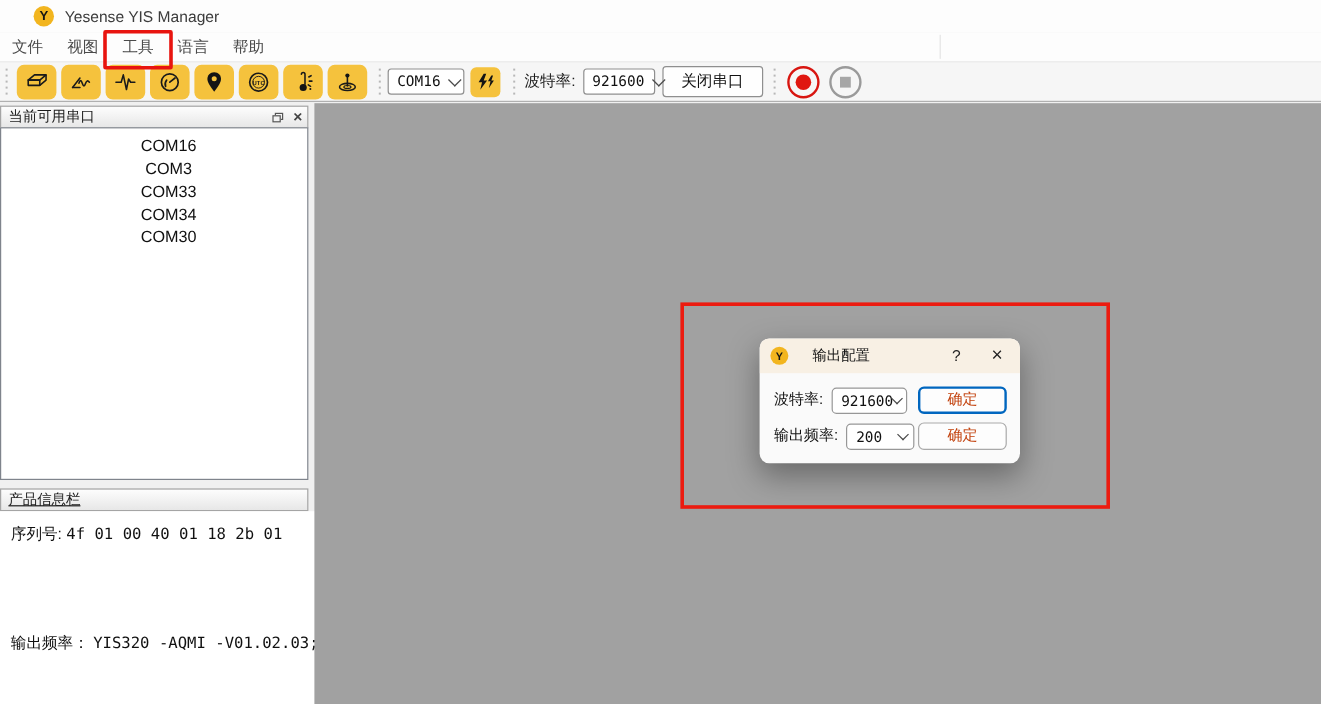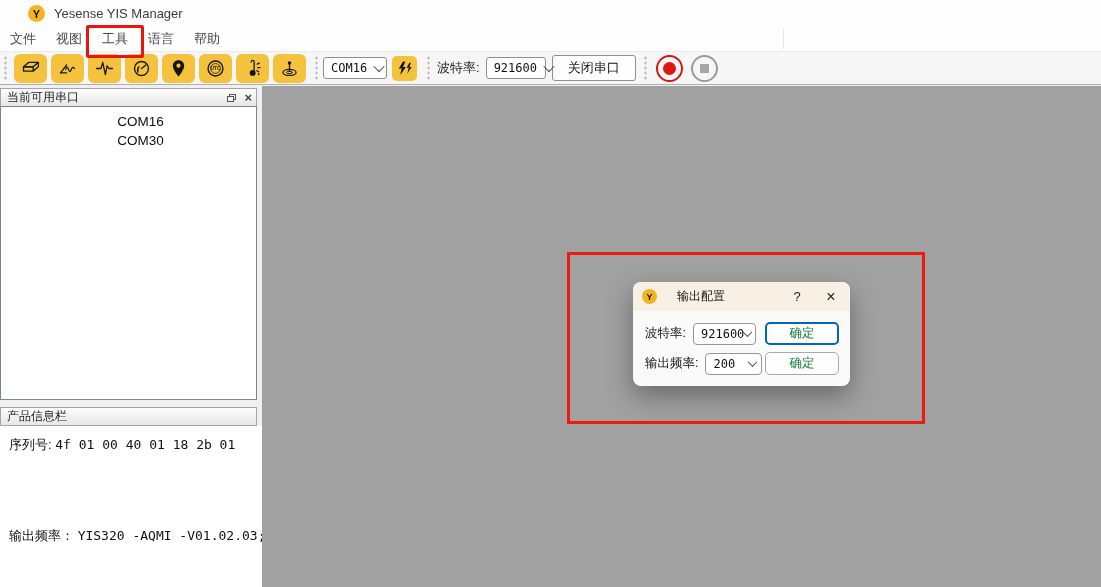--- a/index.html
+++ b/index.html
@@ -79,21 +79,21 @@
   .dlg-row{display:flex;align-items:center;margin-bottom:7px;}
   .dlg-label{font-size:12.5px;color:#101010;white-space:nowrap;}
   .dlg-combo{margin-left:7px;height:22px;border:1px solid #979797;border-radius:4px;background:#fff;
     display:inline-flex;align-items:center;padding:0 5px 0 7px;box-sizing:border-box;
     font-family:"DejaVu Sans Mono",monospace;font-size:12px;color:#111;cursor:pointer;}
   .dlg-combo .chev{width:6px;height:6px;border-right:1.4px solid #4b4b4b;border-bottom:1.4px solid #4b4b4b;
     transform:rotate(45deg) translate(-1px,-1px);margin-left:auto;flex:0 0 auto;}
   .cw1{width:63px;}
   .cw2{width:57px;}
   .dlg-btn{margin-left:auto;width:74px;height:23px;border-radius:5px;background:#fdfdfd;
-    font-size:12.5px;color:#15803d;display:flex;align-items:center;justify-content:center;
+    font-size:12.5px;color:#c2410c;display:flex;align-items:center;justify-content:center;
     box-sizing:border-box;cursor:pointer;font-family:"Liberation Sans",sans-serif;}
   .dlg-btn.primary{border:2px solid #0066bf;}
   .dlg-btn.normal{border:1px solid #a9a9a9;}
 </style>
 </head>
 <body>
 
 <div class="titlebar">
   <div class="logo-circle">Y</div>
   <div class="title-text">Yesense YIS Manager</div>
@@ -224,24 +224,27 @@
       <span class="float-icon">
           <span class="b2"></span>
           <span class="b1"></span>
         </span>
       <span class="close-x">×</span>
     </span>
   </div>
 
   <div class="ports-list">
     <div class="port-item">COM16</div>
+    <div class="port-item">COM3</div>
+    <div class="port-item">COM33</div>
+    <div class="port-item">COM34</div>
     <div class="port-item">COM30</div>
   </div>
 
-  <div class="panel-header" style="top:322px;">
+  <div class="panel-header" style="top:322px;text-decoration:underline;">
     <span>产品信息栏</span>
   </div>
 
   <div class="info-body">
     <div class="info-line" style="top:10px;">
       <span>序列号:</span>
       <span class="mono">4f 01 00 40 01 18 2b 01</span>
     </div>
     <div class="info-line" style="top:101px;">
       <span>输出频率：</span>

